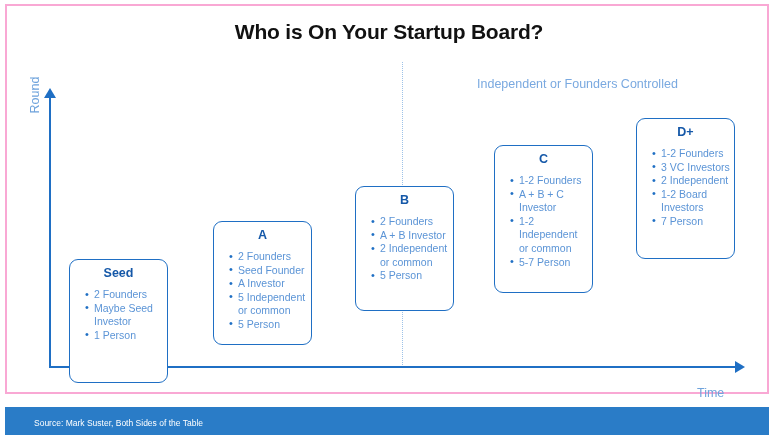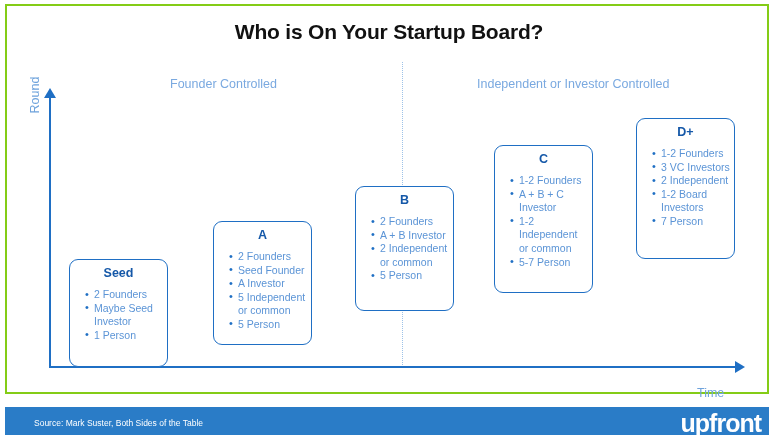--- a/index.html
+++ b/index.html
@@ -24,21 +24,21 @@
     height: 446px;
     background: #ffffff;
   }
   #panel {
     position: absolute;
     left: 5px;
     top: 4px;
     width: 764px;
     height: 390px;
     background: #ffffff;
-    border: 2px solid #84cc16;
+    border: 2px solid #f9a8d4;
     box-sizing: border-box;
   }
 
   
   #title {
     position: absolute;
     left: 0;
     top: 14px;
     width: 764px;
     text-align: center;
@@ -157,21 +157,21 @@
   .stage-list li.bulleted::before {
     content: "\2022";
     position: absolute;
     left: 0;
     top: -0.5px;
     color: #1f6fc4;
     font-size: 11px;
   }
 
   
-  #box-seed { left: 62px;  top: 253px; width: 99px;  height: 108px; }
+  #box-seed { left: 62px;  top: 253px; width: 99px;  height: 124px; }
   #box-a    { left: 206px; top: 215px; width: 99px;  height: 124px; }
   #box-b    { left: 348px; top: 180px; width: 99px;  height: 125px; }
   #box-c    { left: 487px; top: 139px; width: 99px;  height: 148px; }
   #box-d    { left: 629px; top: 112px; width: 99px;  height: 141px; }
 
   
   #footer {
     position: absolute;
     left: 5px;
     top: 407px;
@@ -198,22 +198,21 @@
 </style>
 </head>
 <body>
 
 <div id="slide">
 
   <div id="panel">
 
     <div id="title">Who is On Your Startup Board?</div>
 
-    <div id="hdr-founder" class="section-header">Founder Controlled</div>
-    <div id="hdr-investor" class="section-header">Independent or Investor Controlled</div>
+    <div id="hdr-investor" class="section-header">Independent or Founders Controlled</div>
 
     <div id="divider"></div>
 
     <div id="y-axis"></div>
     <div id="y-arrow"></div>
     <div id="y-label">Round</div>
 
     <div id="x-axis"></div>
     <div id="x-arrow"></div>
     <div id="x-label">Time</div>
@@ -273,16 +272,15 @@
           <li class="bulleted">1-2 Board</li>
           <li>Investors</li>
           <li class="bulleted">7 Person</li>
         </ul>
     </div>
 
   </div>
 
   <div id="footer">
     <div id="footer-source">Source: Mark Suster, Both Sides of the Table</div>
-    <div id="footer-logo">upfront</div>
   </div>
 
 </div>
 
 </body></html>

